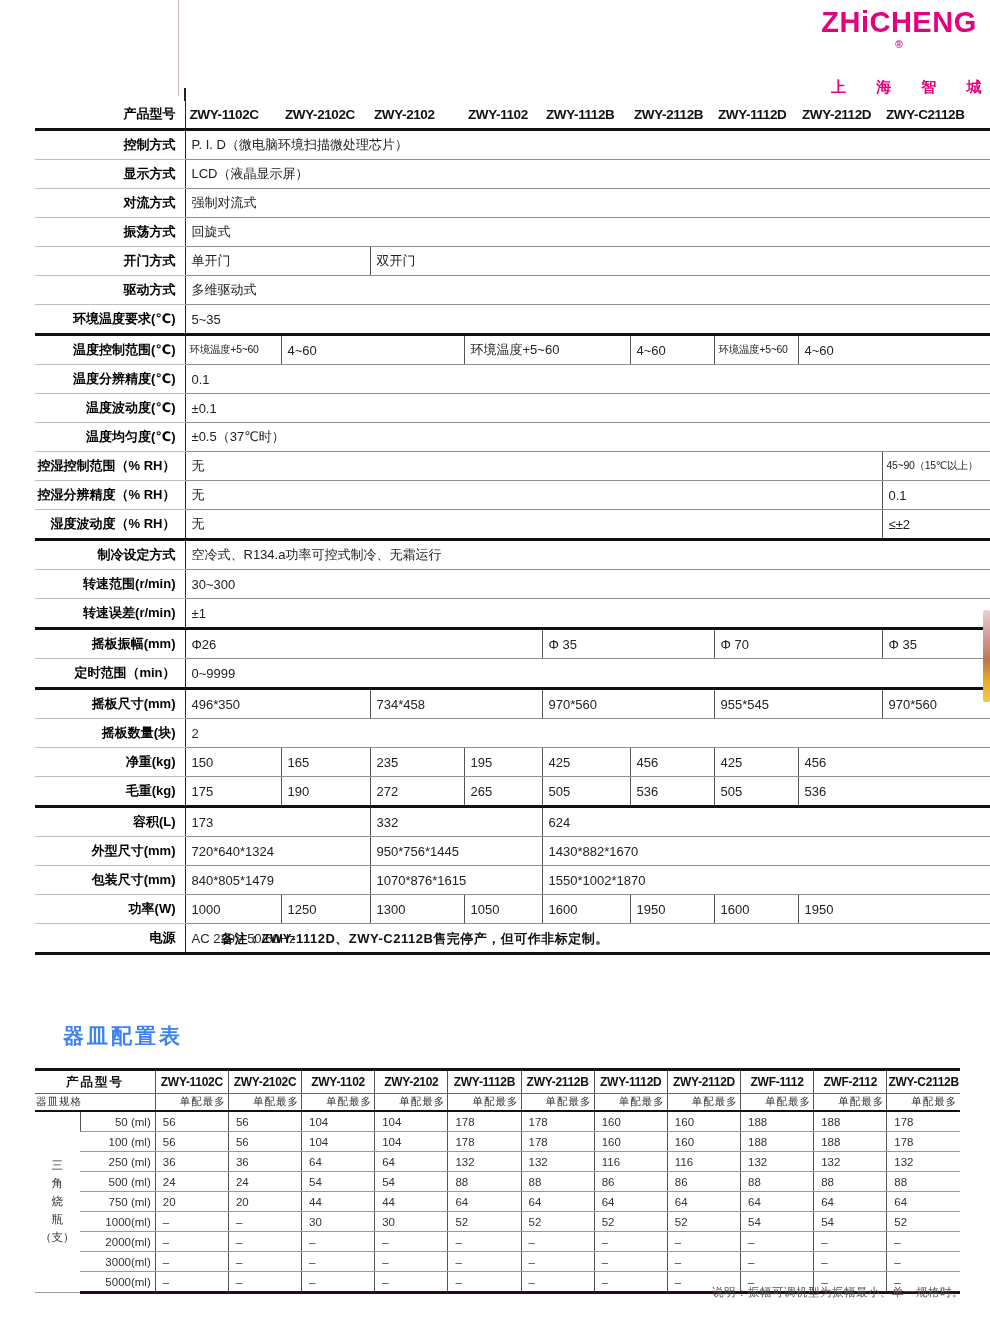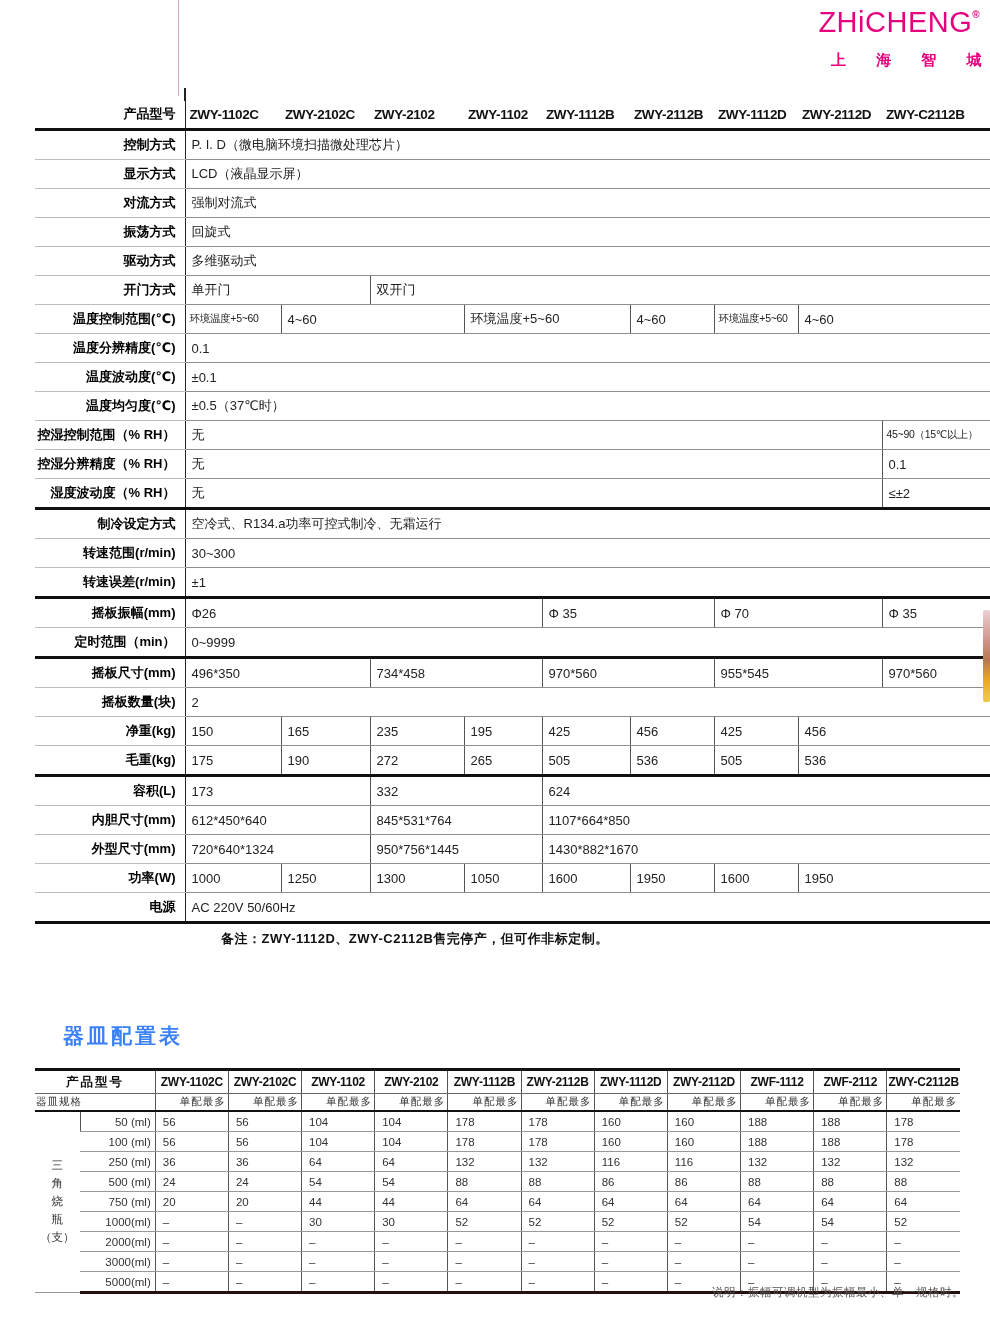--- a/index.html
+++ b/index.html
@@ -2,21 +2,21 @@
 <html><head>
 <meta charset="utf-8">
 <style>
   html,body { margin:0; padding:0; background:#fff; }
   #page {
     position:relative; width:990px; height:1338px; background:#ffffff;
     font-family:"Liberation Sans","DejaVu Sans",sans-serif; color:#111; overflow:hidden;
   }
   
   #logo { position:absolute; left:818px; top:6px; width:162px; text-align:center; }
-  #logo .brand { font-size:29px; font-weight:400; color:#e5007e; letter-spacing:0.5px; display:inline-block; transform:scaleY(1.02); }
+  #logo .brand { font-size:29px; font-weight:700; color:#e5007e; letter-spacing:0.5px; display:inline-block; transform:scaleY(1.02); }
   #logo sup { font-size:10px; font-weight:bold; color:#e5007e; vertical-align:14px; }
   #logo .cn { font-size:15px; font-weight:bold; color:#e5007e; letter-spacing:13px; margin-top:12px; padding-left:13px; white-space:nowrap; }
   
   #topDivider { position:absolute; left:178px; top:0; width:1px; height:96px; background:#d9aac6; }
   #stub { position:absolute; left:184px; top:88px; width:2px; height:13px; background:#222; }
   
   #mainWrap { position:absolute; left:35px; top:100px; }
   table.spec { border-collapse:collapse; table-layout:fixed; width:955px; }
   table.spec td { height:26px; overflow:hidden; white-space:nowrap; vertical-align:middle; }
   .spec td.lbl { text-align:right; padding-right:9px; font-weight:bold; font-size:13px; color:#000; border-bottom:1px solid #bdbdbd; }
@@ -102,27 +102,31 @@
           </tr>
           <tr>
             <td class="lbl">对流方式</td>
             <td class="cell" colspan="9">强制对流式</td>
           </tr>
           <tr>
             <td class="lbl">振荡方式</td>
             <td class="cell" colspan="9">回旋式</td>
           </tr>
           <tr>
-            <td class="lbl">驱动方式</td>
-            <td class="cell" colspan="9">多维驱动式</td>
-          </tr>
-          <tr>
             <td class="lbl">开门方式</td>
             <td class="cell" colspan="2">单开门</td>
             <td class="cell" colspan="7">双开门</td>
+          </tr>
+          <tr>
+            <td class="lbl">驱动方式</td>
+            <td class="cell" colspan="9">多维驱动式</td>
+          </tr>
+          <tr class="thick">
+            <td class="lbl">环境温度要求(℃)</td>
+            <td class="cell" colspan="9">5~35</td>
           </tr>
           <tr>
             <td class="lbl">温度控制范围(℃)</td>
             <td class="cell small" colspan="1">环境温度+5~60</td>
             <td class="cell" colspan="2">4~60</td>
             <td class="cell" colspan="2">环境温度+5~60</td>
             <td class="cell" colspan="1">4~60</td>
             <td class="cell small" colspan="1">环境温度+5~60</td>
             <td class="cell" colspan="2">4~60</td>
           </tr>
@@ -210,30 +214,30 @@
             <td class="cell" colspan="1">505</td>
             <td class="cell" colspan="2">536</td>
           </tr>
           <tr>
             <td class="lbl">容积(L)</td>
             <td class="cell" colspan="2">173</td>
             <td class="cell" colspan="2">332</td>
             <td class="cell" colspan="5">624</td>
           </tr>
           <tr>
-            <td class="lbl">内胆尺寸(mm)</td>
-            <td class="cell" colspan="2">612*450*640</td>
-            <td class="cell" colspan="2">845*531*764</td>
-            <td class="cell" colspan="5">1107*664*850</td>
-          </tr>
-          <tr>
             <td class="lbl">外型尺寸(mm)</td>
             <td class="cell" colspan="2">720*640*1324</td>
             <td class="cell" colspan="2">950*756*1445</td>
             <td class="cell" colspan="5">1430*882*1670</td>
+          </tr>
+          <tr>
+            <td class="lbl">包装尺寸(mm)</td>
+            <td class="cell" colspan="2">840*805*1479</td>
+            <td class="cell" colspan="2">1070*876*1615</td>
+            <td class="cell" colspan="5">1550*1002*1870</td>
           </tr>
           <tr>
             <td class="lbl">功率(W)</td>
             <td class="cell" colspan="1">1000</td>
             <td class="cell" colspan="1">1250</td>
             <td class="cell" colspan="1">1300</td>
             <td class="cell" colspan="1">1050</td>
             <td class="cell" colspan="1">1600</td>
             <td class="cell" colspan="1">1950</td>
             <td class="cell" colspan="1">1600</td>

